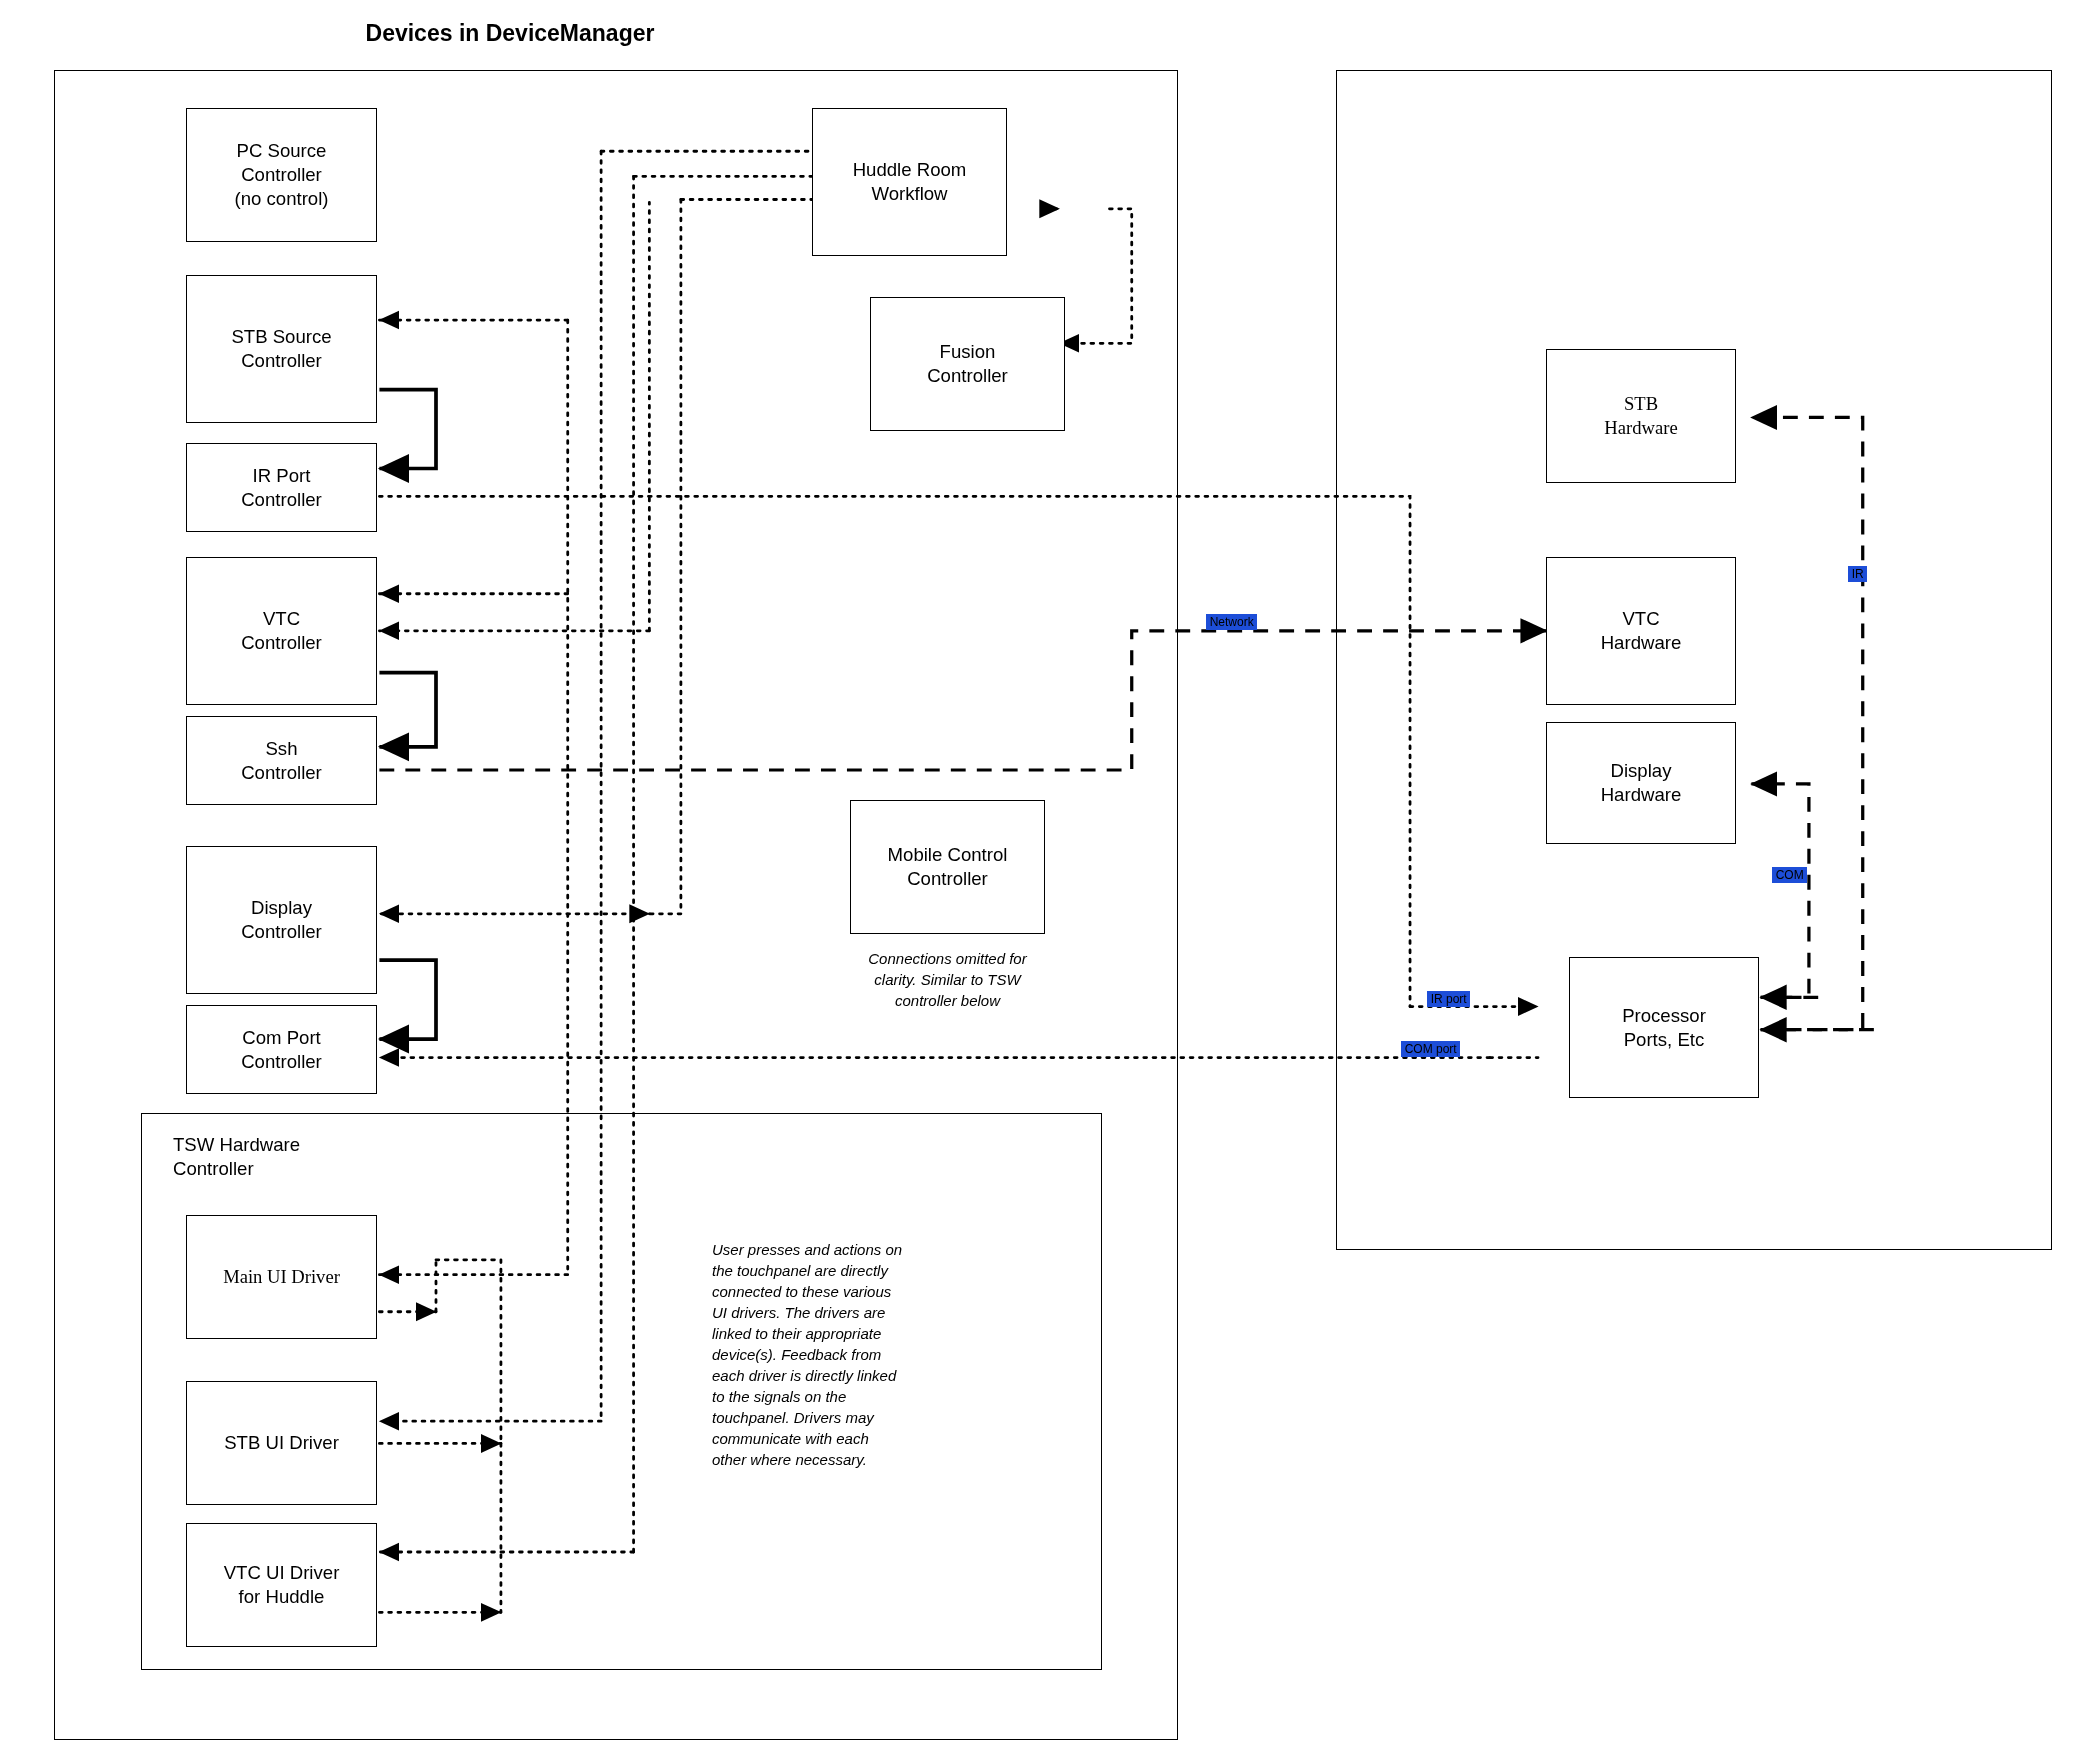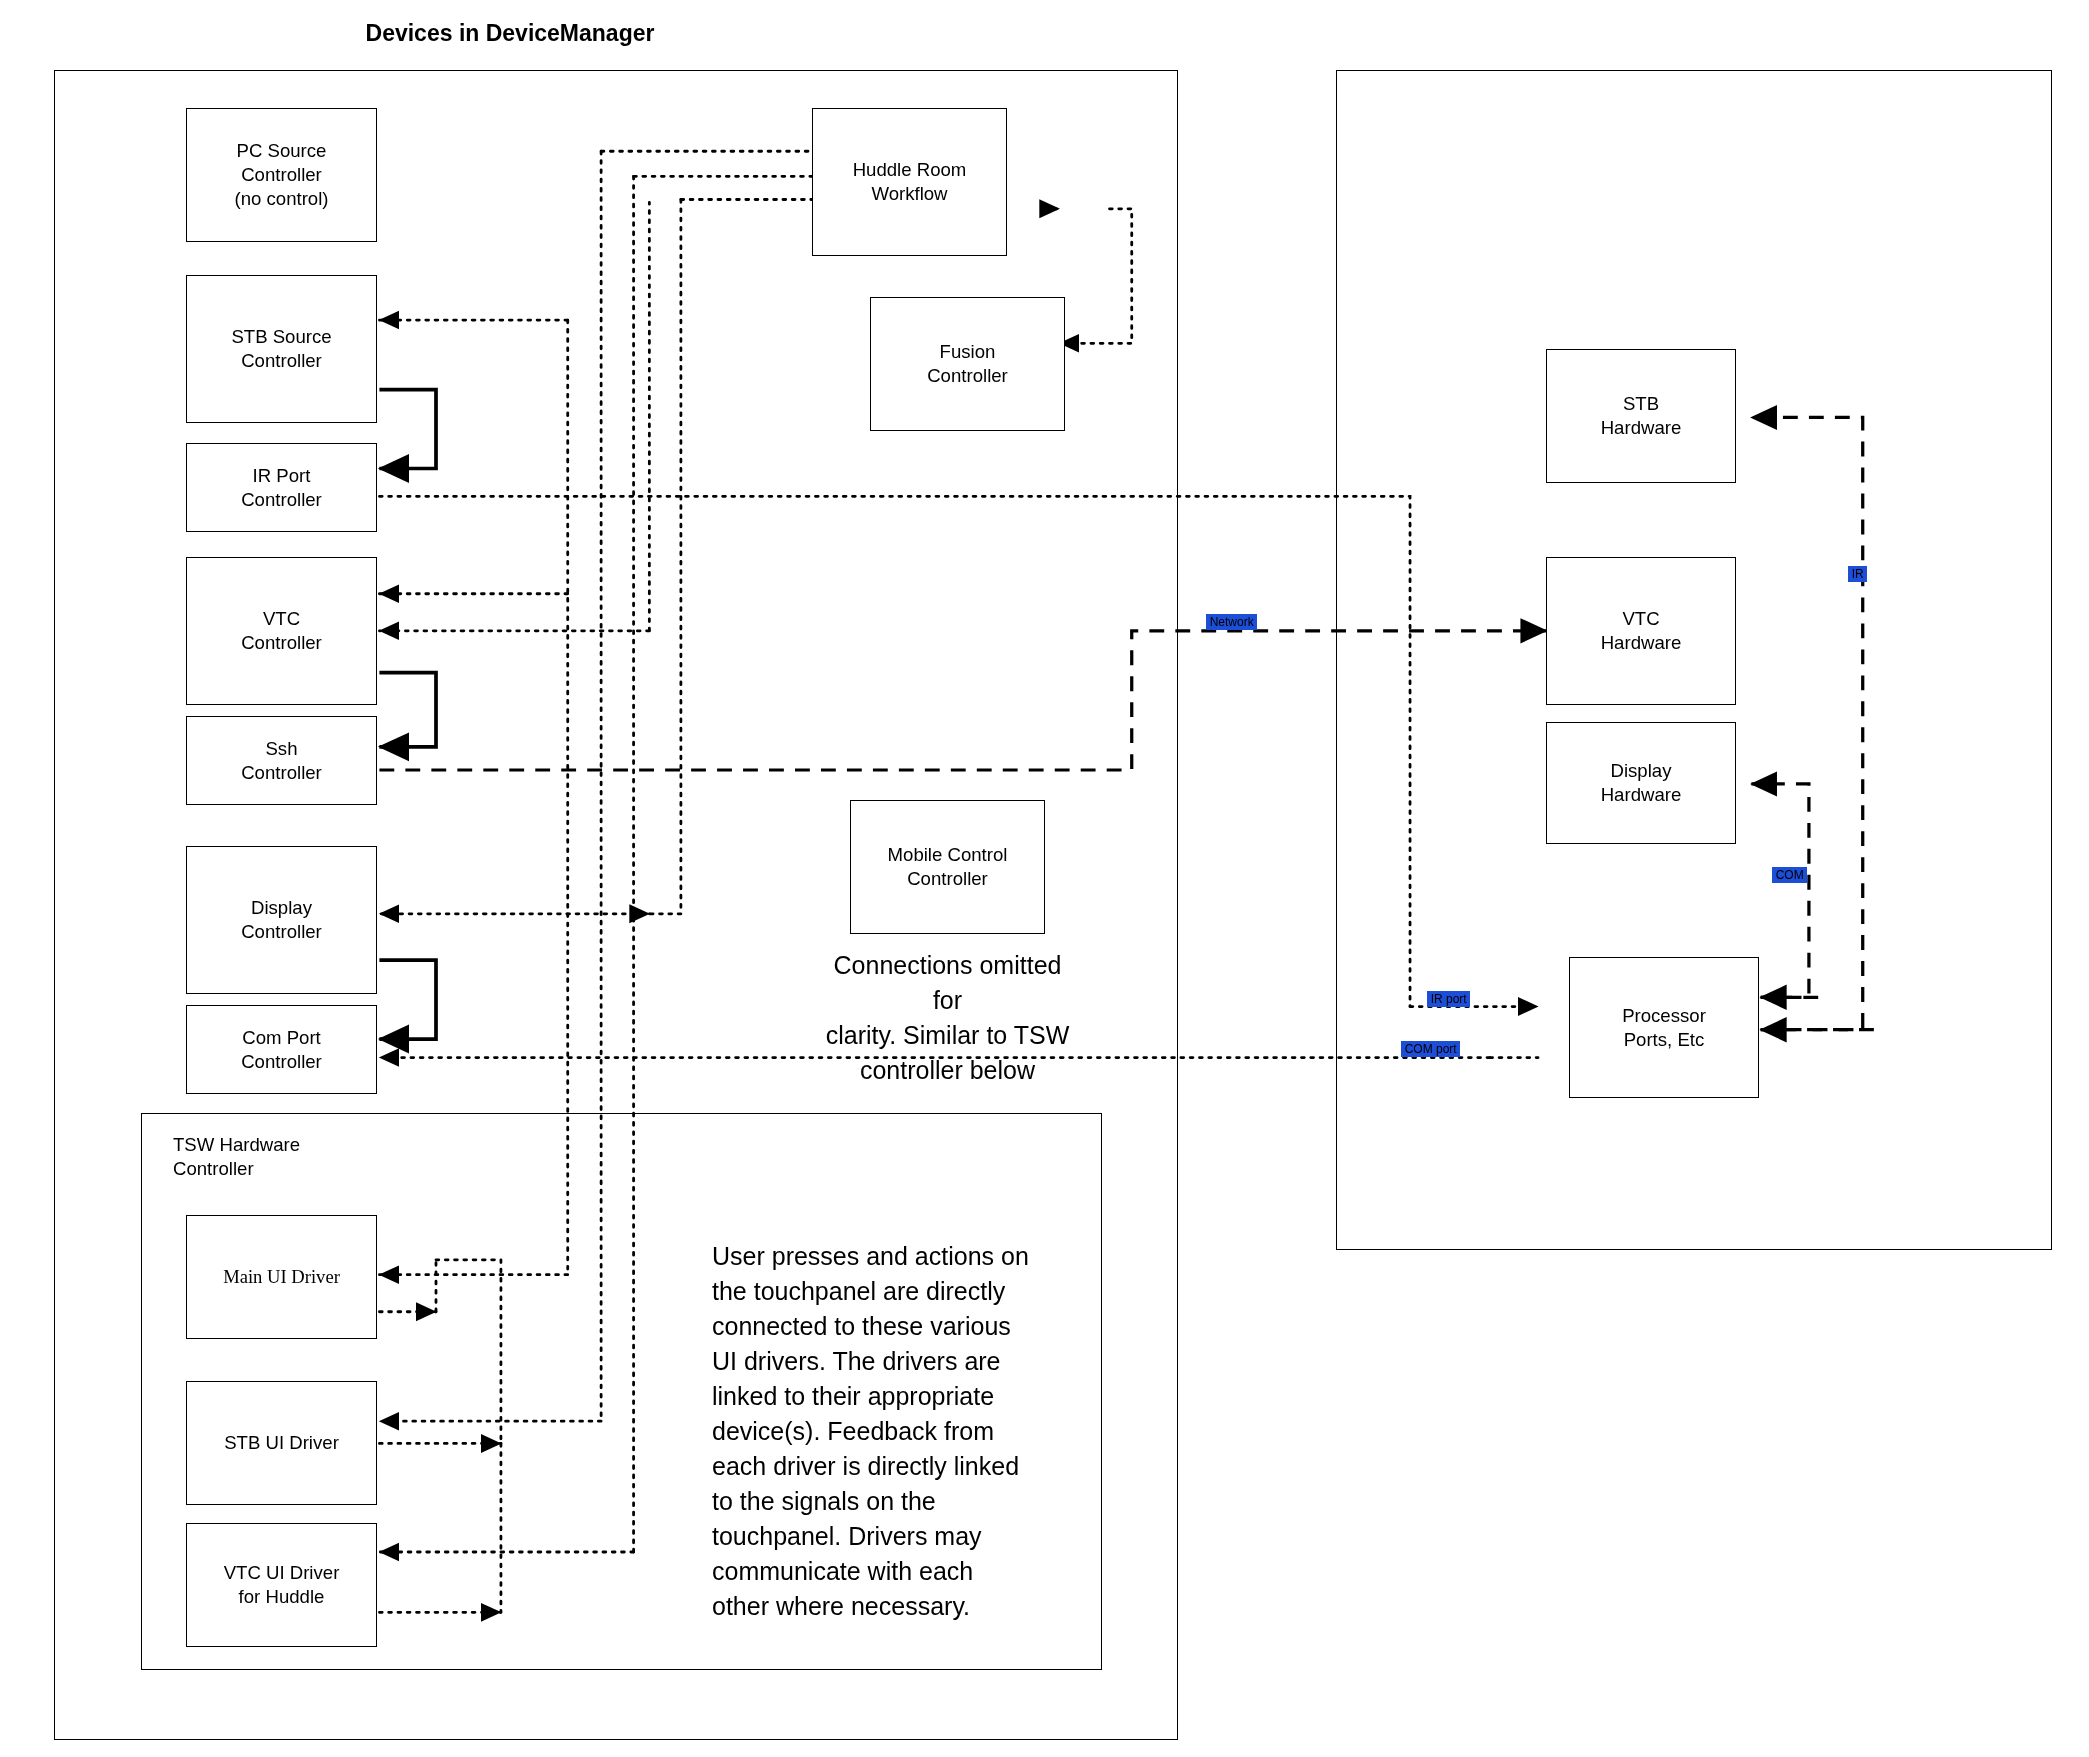--- a/index.html
+++ b/index.html
@@ -40,25 +40,26 @@
     align-items: center;
     justify-content: center;
     text-align: center;
     font-size: 18.6px;
     line-height: 1.28;
     white-space: pre-line;
     color: #000;
   }
   .note {
     position: absolute;
-    font-size: 25px;
+    font-size: 15px;
     line-height: 1.4;
     text-align: center;
     white-space: pre-line;
     color: #000;
+    font-style: italic;
   }
   .note-left {
     text-align: left;
   }
   .edge-label {
     position: absolute;
     font-size: 12px;
     background: #1d4ed8;
     padding: 0.9px 3.7px;
     color: #000;
@@ -211,21 +212,21 @@
 connected to these various
 UI drivers.  The drivers are
 linked to their appropriate
 device(s). Feedback from
 each driver is directly linked
 to the signals on the
 touchpanel. Drivers may
 communicate with each
 other where necessary.</div>
 
-  <div class="node" style="left:1546px; top:349px; width:190px; height:134px;">STB
+  <div class="node" style="left:1546px; top:349px; width:190px; height:134px;font-family:Liberation Serif, serif;">STB
 Hardware</div>
   <div class="node" style="left:1546px; top:557px; width:190px; height:148px;">VTC
 Hardware</div>
   <div class="node" style="left:1546px; top:722px; width:190px; height:122px;">Display
 Hardware</div>
   <div class="node" style="left:1546px; top:957px; width:190px; height:141px;margin-left:23px;">Processor
 Ports, Etc</div>
 
   <div class="edge-label" style="left:1206px; top:614px;">Network</div>
   <div class="edge-label" style="left:1848px; top:566px;">IR</div>

